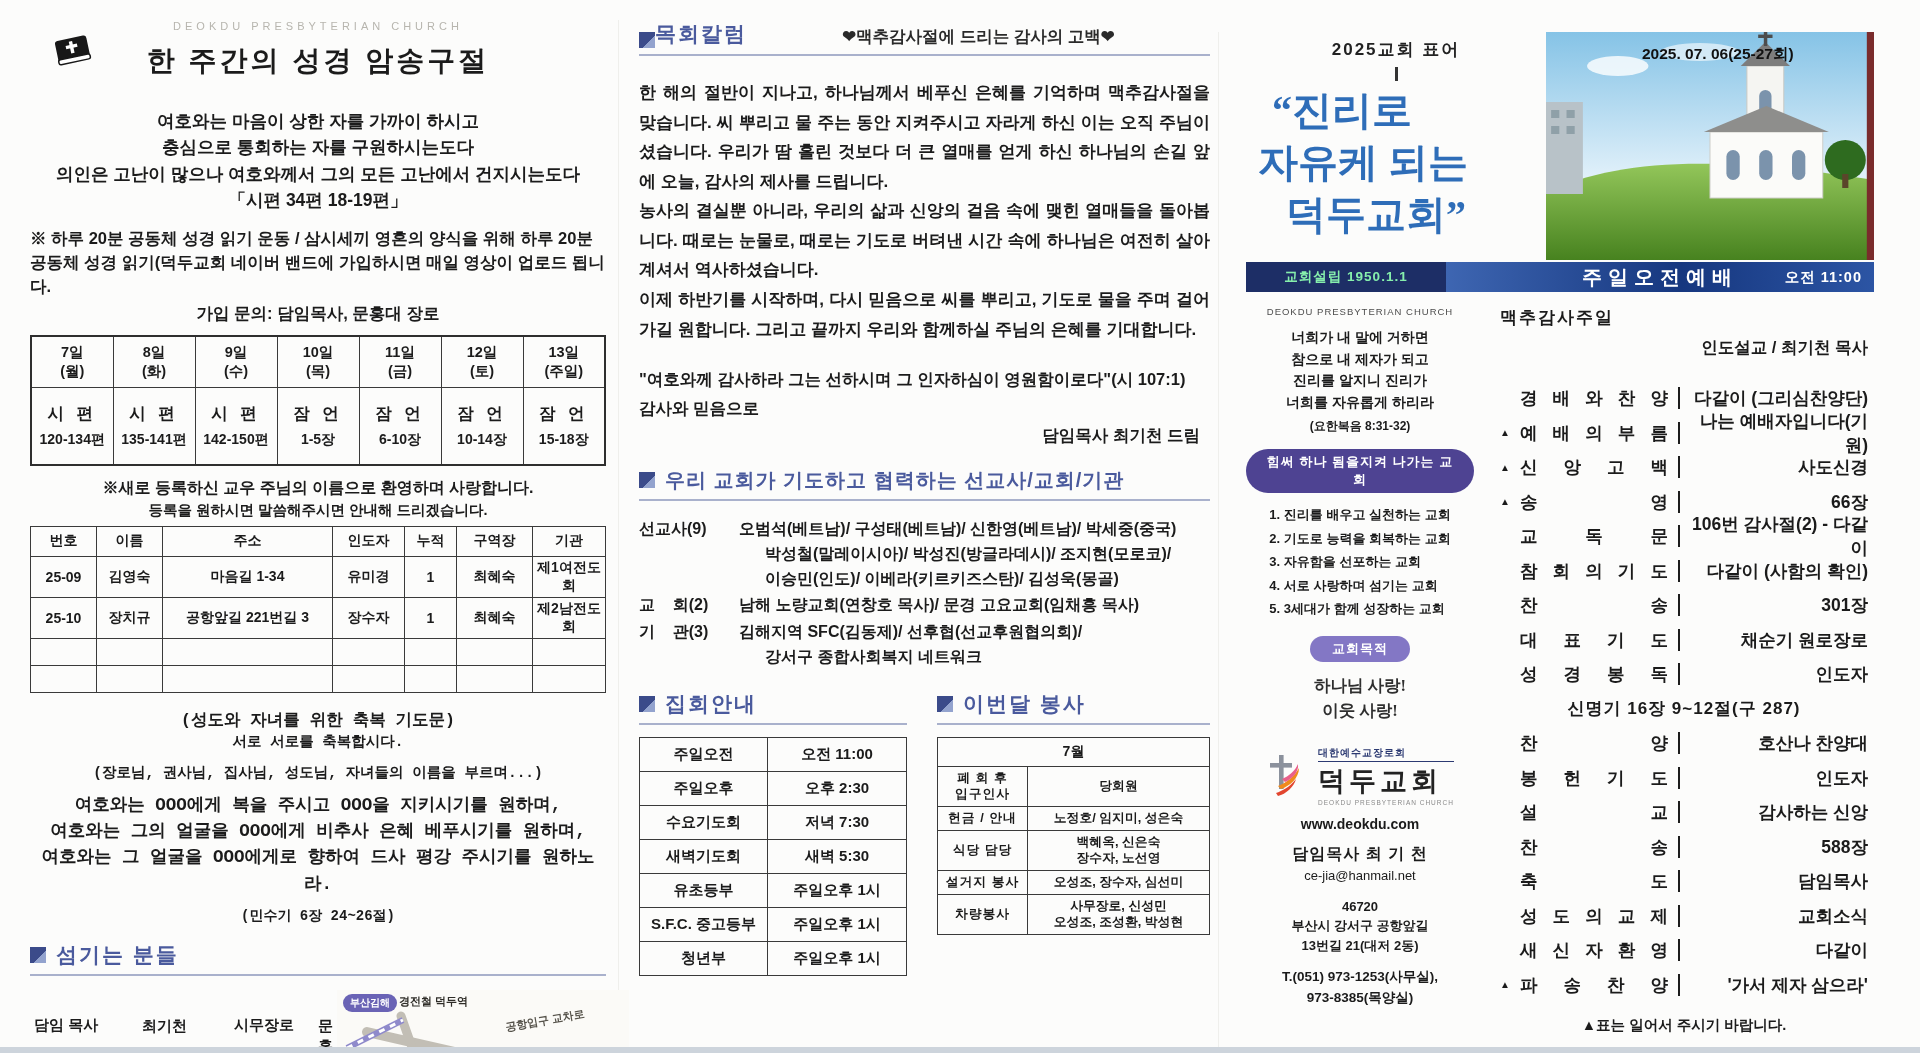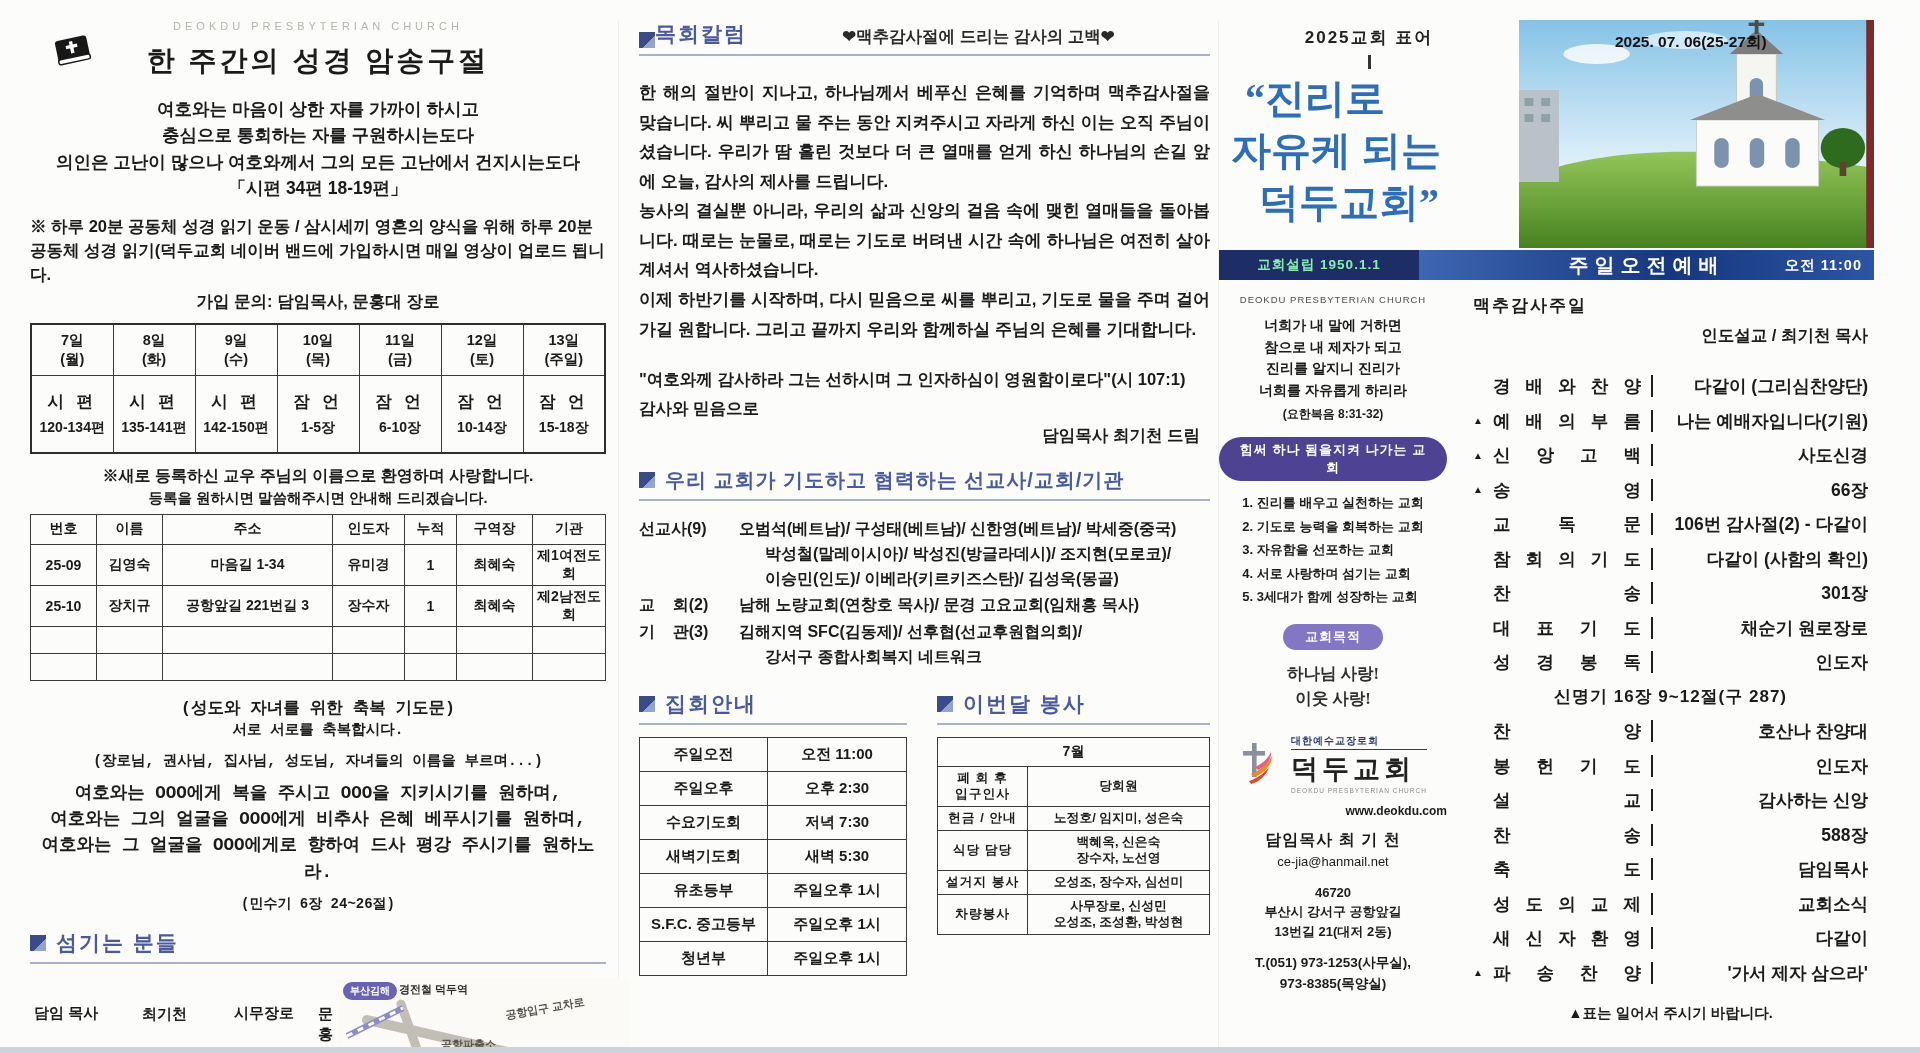--- a/index.html
+++ b/index.html
@@ -4,34 +4,34 @@
 <style>
   html,body{margin:0;padding:0;background:#e9e9e7;}
   .page{position:relative;width:1920px;height:1053px;background:#fcfcfb;box-sizing:border-box;
         display:flex;padding:20px 46px 0 30px;overflow:hidden;color:#1b1b1b;
         font-family:"Liberation Sans",sans-serif;font-weight:700;}
   .page::after{content:"";position:absolute;left:0;right:0;bottom:0;height:6px;background:#cdd4dc;}
   .pre{white-space:pre-line;}
   
   .col-left{width:588px;flex:none;padding-right:12px;box-sizing:border-box;}
   .col-mid{width:600px;flex:none;padding:0 8px 0 20px;box-sizing:border-box;border-left:1px solid #efefec;}
-  .col-right{flex:1;padding-left:0;box-sizing:border-box;border-left:1px solid #efefec;position:relative;}
+  .col-right{flex:1;padding-left:27px;box-sizing:border-box;border-left:1px solid #efefec;position:relative;margin-top:12px;}
   
   .sec{display:flex;align-items:center;gap:10px;border-bottom:2px solid #a9b1cc;padding-bottom:5px;}
   .sq{width:16px;height:16px;flex:none;background:linear-gradient(135deg,#3b4b8a 62%,#93a3ce 62%);}
   .sec .t{color:#4a5a9d;font-size:21px;letter-spacing:2px;}
   
   table{border-collapse:collapse;table-layout:fixed;}
   th,td{border:1.6px solid #3a3a3a;text-align:center;vertical-align:middle;white-space:pre-line;padding:2px;}
   
   .ghost-en{text-align:center;color:#b7b5ae;font-size:11px;letter-spacing:4px;font-weight:400;}
   .l-title{text-align:center;font-size:28px;letter-spacing:3px;margin-top:10px;}
   .l-head{position:relative;}
   .bookicon{position:absolute;left:20px;top:6px;}
-  .verse{margin-top:16px;text-align:center;font-size:17.5px;line-height:1.5;}
+  .verse{margin-top:28px;text-align:center;font-size:17.5px;line-height:1.5;}
   .note{margin-top:14px;font-size:16.5px;line-height:1.45;}
   .contact{margin-top:4px;text-align:center;font-size:16.5px;}
   .reading{width:100%;margin-top:10px;border:2px solid #2e2e2e;}
   .reading th{font-size:14.5px;line-height:1.3;height:46px;}
   .reading td{height:72px;}
   .reading .bk{display:block;font-size:16.5px;letter-spacing:4px;}
   .reading .rg{display:block;font-size:14px;margin-top:6px;letter-spacing:0;}
   .welcome{margin-top:12px;text-align:center;}
   .welcome .w1{font-size:16px;}
   .welcome .w2{font-size:14.5px;margin-top:2px;}
@@ -101,21 +101,21 @@
   .pill{display:inline-block;border-radius:999px;color:#fff;padding:4px 14px;font-size:13px;letter-spacing:1px;}
   .pill.dark{background:#4e4392;}
   .pill.light{background:#8377c5;padding:4px 22px;}
   .goals{display:inline-block;text-align:left;font-size:13px;line-height:1.8;margin-top:10px;font-weight:700;}
   .purpose{margin-top:12px;font-family:"Liberation Serif",serif;font-size:16.5px;line-height:1.5;color:#2f2f2f;}
   .logo{display:flex;align-items:center;justify-content:center;gap:8px;margin-top:22px;}
   .logo .lt{text-align:left;}
   .logo .denom{font-size:10px;color:#2c3a72;border-bottom:1px solid #2c3a72;padding-bottom:1px;letter-spacing:1px;}
   .logo .nm{font-size:27px;letter-spacing:4px;color:#222;margin-top:1px;}
   .logo .len{font-size:6.5px;letter-spacing:1px;color:#8a8a8a;font-weight:400;}
-  .web{margin-top:10px;font-size:12px;text-align:right;}
+  .web{margin-top:10px;font-size:14px;}
   .pastor{margin-top:12px;font-size:16px;letter-spacing:1px;}
   .email{font-size:13px;font-weight:400;margin-top:3px;}
   .addr{margin-top:14px;font-size:13px;line-height:1.5;font-weight:700;}
   .phone{margin-top:12px;font-size:13.5px;line-height:1.5;}
   
   .worship{flex:1;padding-left:26px;padding-right:6px;}
   .whead .sn{font-size:17px;letter-spacing:2px;}
   .whead .ld{text-align:right;font-size:16.5px;margin-top:8px;}
   .worder{margin-top:22px;}
   .worow{display:flex;align-items:center;height:34.5px;}

